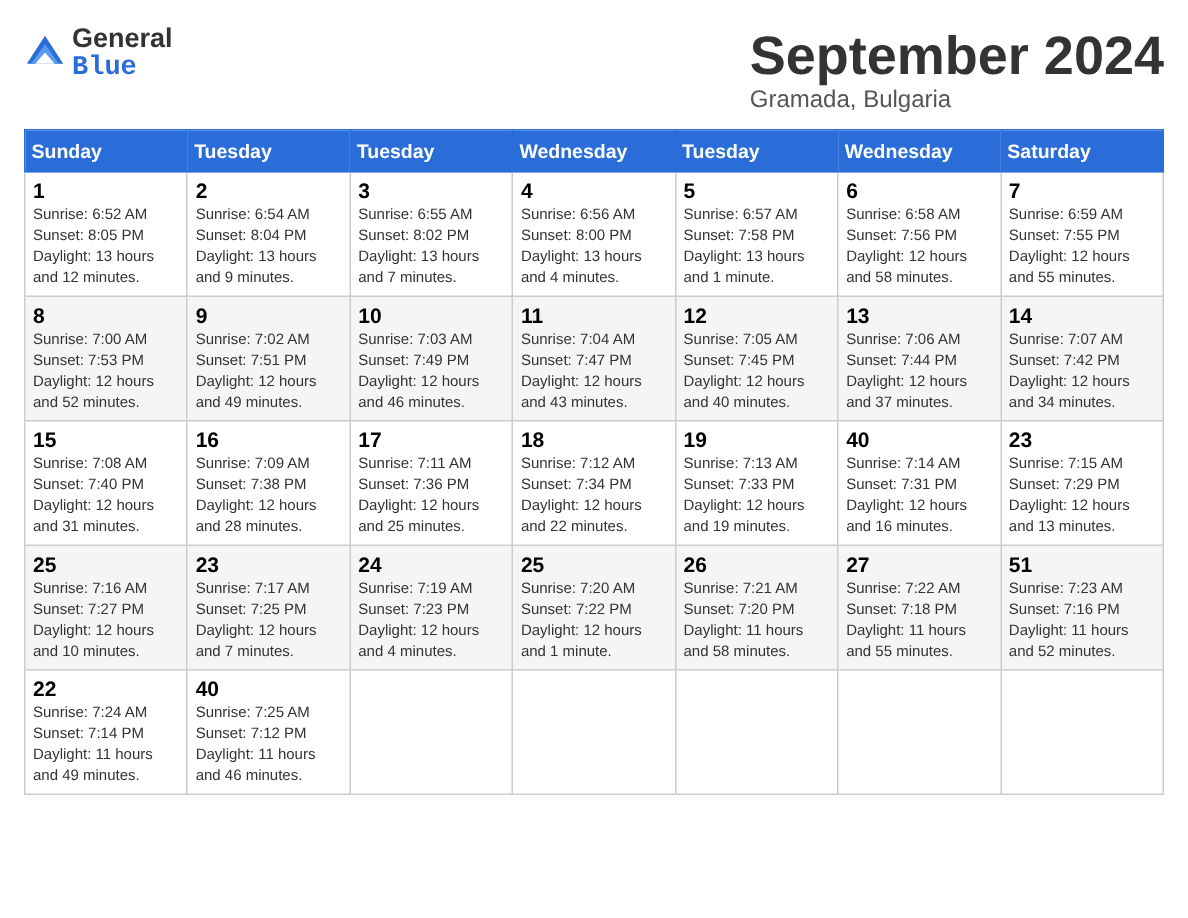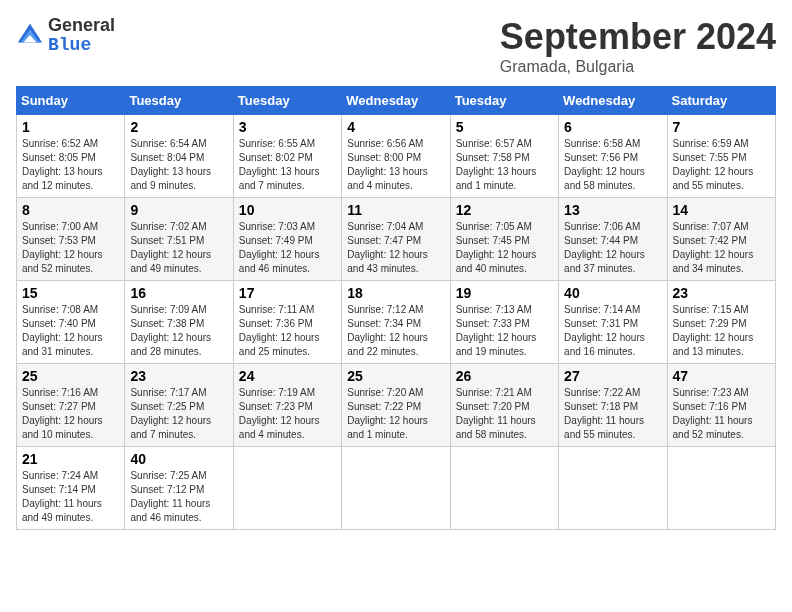--- a/index.html
+++ b/index.html
@@ -345,31 +345,31 @@
         </td>
         <td>
           <span class="day-number">27</span>
           <div class="day-info">
             Sunrise: 7:22 AM<br>
             Sunset: 7:18 PM<br>
             Daylight: 11 hours and 55 minutes.
           </div>
         </td>
         <td>
-          <span class="day-number">47</span>
+          <span class="day-number">51</span>
           <div class="day-info">
             Sunrise: 7:23 AM<br>
             Sunset: 7:16 PM<br>
             Daylight: 11 hours and 52 minutes.
           </div>
         </td>
       </tr>
       <tr>
         <td>
-          <span class="day-number">21</span>
+          <span class="day-number">22</span>
           <div class="day-info">
             Sunrise: 7:24 AM<br>
             Sunset: 7:14 PM<br>
             Daylight: 11 hours and 49 minutes.
           </div>
         </td>
         <td>
           <span class="day-number">40</span>
           <div class="day-info">
             Sunrise: 7:25 AM<br>

